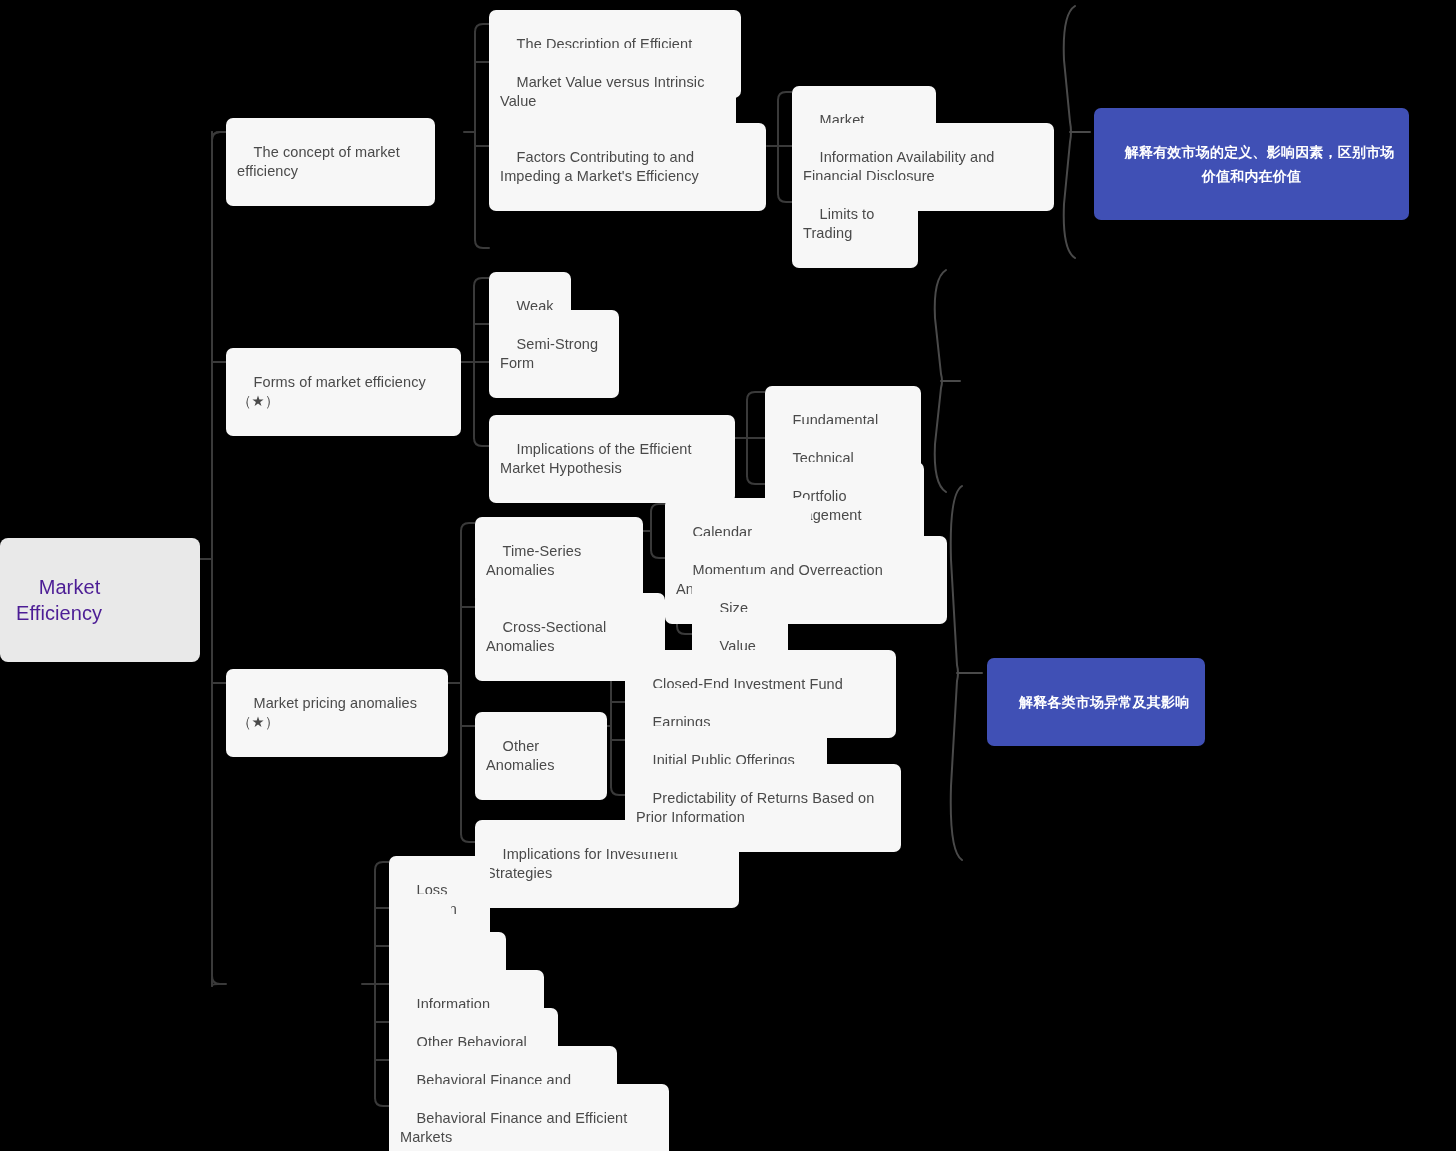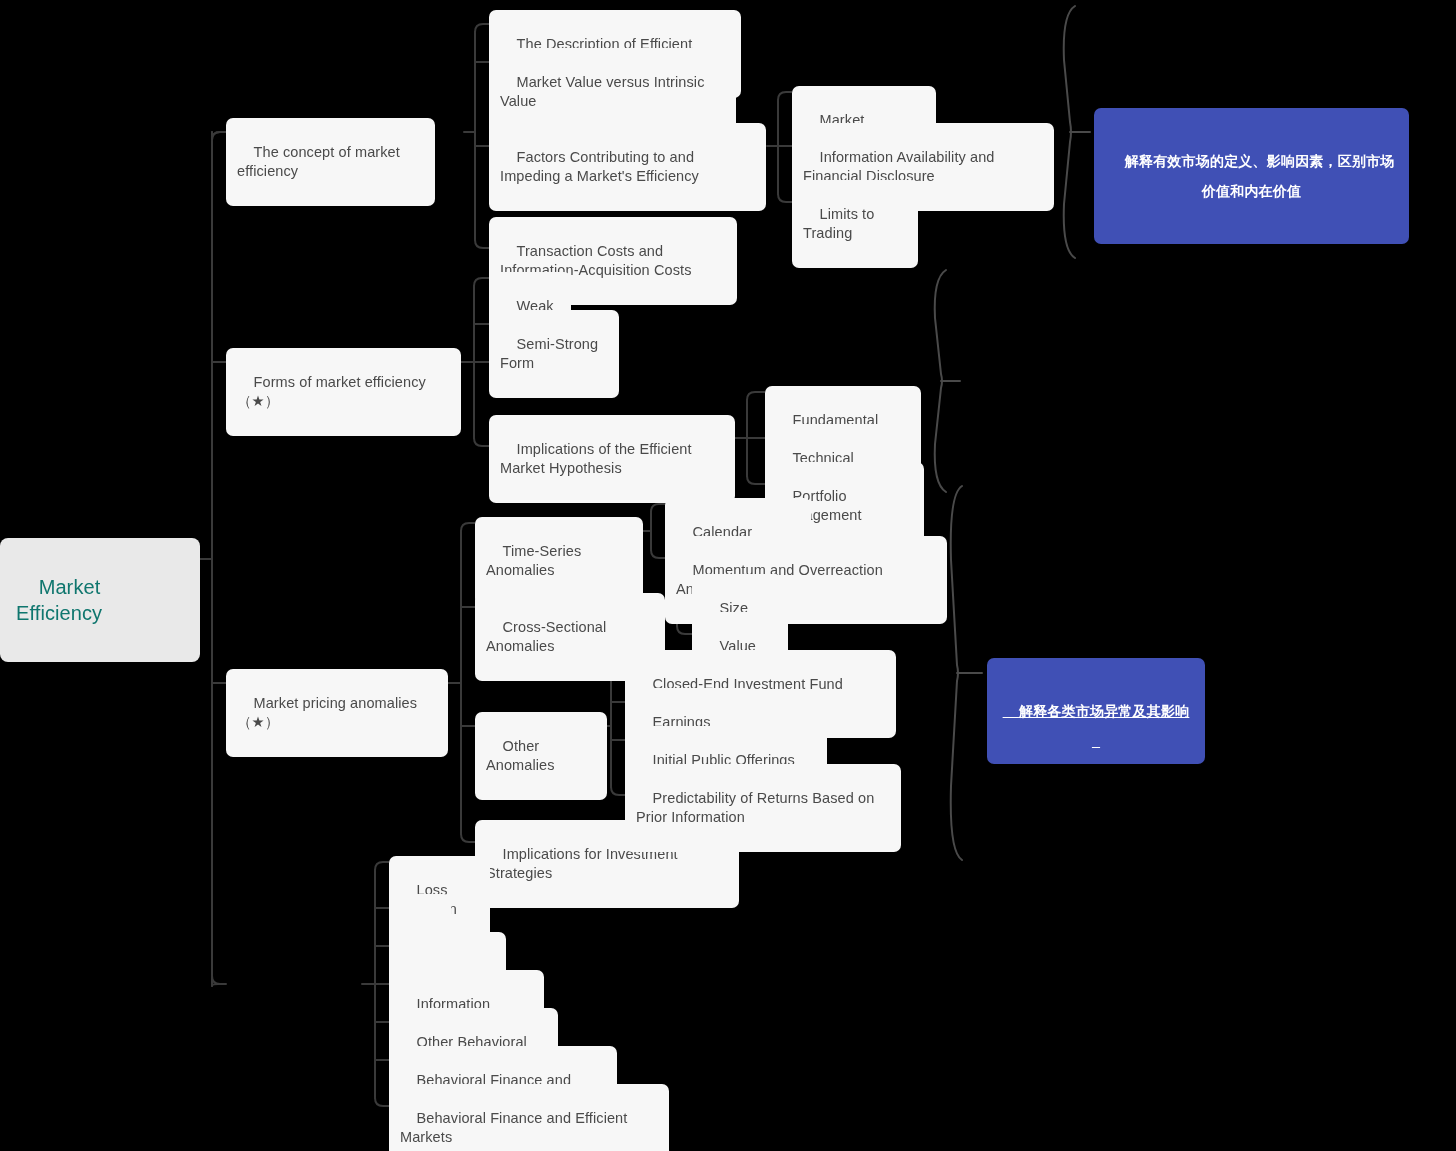--- a/index.html
+++ b/index.html
@@ -34,37 +34,37 @@
     color: #4a4a4a;
     border-radius: 7px;
     font-size: 14.5px;
     line-height: 19px;
     padding: 6px 11px;
     white-space: pre-wrap;
     letter-spacing: 0.1px;
   }
   .node.root {
     background: #e9e9e9;
-    color: #0f766e;
+    color: #4c1d95;
     font-size: 20px;
     line-height: 26px;
     padding: 10px 16px;
     border-radius: 8px;
   }
   .node.lvl1 {
     font-size: 14.5px;
   }
   .note {
     position: absolute;
     box-sizing: border-box;
     background: #4050b5;
     color: #ffffff;
     border-radius: 7px;
     font-size: 14px;
-    line-height: 30px;
+    line-height: 24px;
     font-weight: bold;
     padding: 8px 12px;
     text-align: center;
     white-space: pre-wrap;
     letter-spacing: 0.2px;
   }
 </style>
 </head>
 <body>
 
@@ -169,23 +169,20 @@
 
   <div class="node" style="left:489px; top:10px; width:252px;">
     <span>The Description of Efficient Markets</span>
   </div>
   <div class="node" style="left:489px; top:48px; width:247px;">
     <span>Market Value versus Intrinsic Value</span>
   </div>
   <div class="node" style="left:489px; top:123px; width:277px;">
     <span>Factors Contributing to and Impeding a Market's Efficiency</span>
   </div>
-  <div class="node" style="left:489px; top:217px; width:248px;">
-    <span>Transaction Costs and Information-Acquisition Costs</span>
-  </div>
 
   <div class="node" style="left:792px; top:86px; width:144px;">
     <span>Market Participants</span>
   </div>
   <div class="node" style="left:792px; top:123px; width:262px;">
     <span>Information Availability and Financial Disclosure</span>
   </div>
   <div class="node" style="left:792px; top:180px; width:126px;">
     <span>Limits to Trading</span>
   </div>
@@ -266,17 +263,17 @@
   <div class="node" style="left:389px; top:1046px; width:228px;">
     <span>Behavioral Finance and Investors</span>
   </div>
   <div class="node" style="left:389px; top:1084px; width:280px;">
     <span>Behavioral Finance and Efficient Markets</span>
   </div>
 
   <div class="note" style="left:1094px; top:108px; width:315px;">
     <span>解释有效市场的定义、影响因素，区别市场价值和内在价值</span>
   </div>
-  <div class="note" style="left:987px; top:658px; width:218px;text-decoration:underline;">
+  <div class="note" style="left:987px; top:658px; width:218px;">
     <span>解释各类市场异常及其影响</span>
   </div>
 
 </div>
 
 </body></html>

